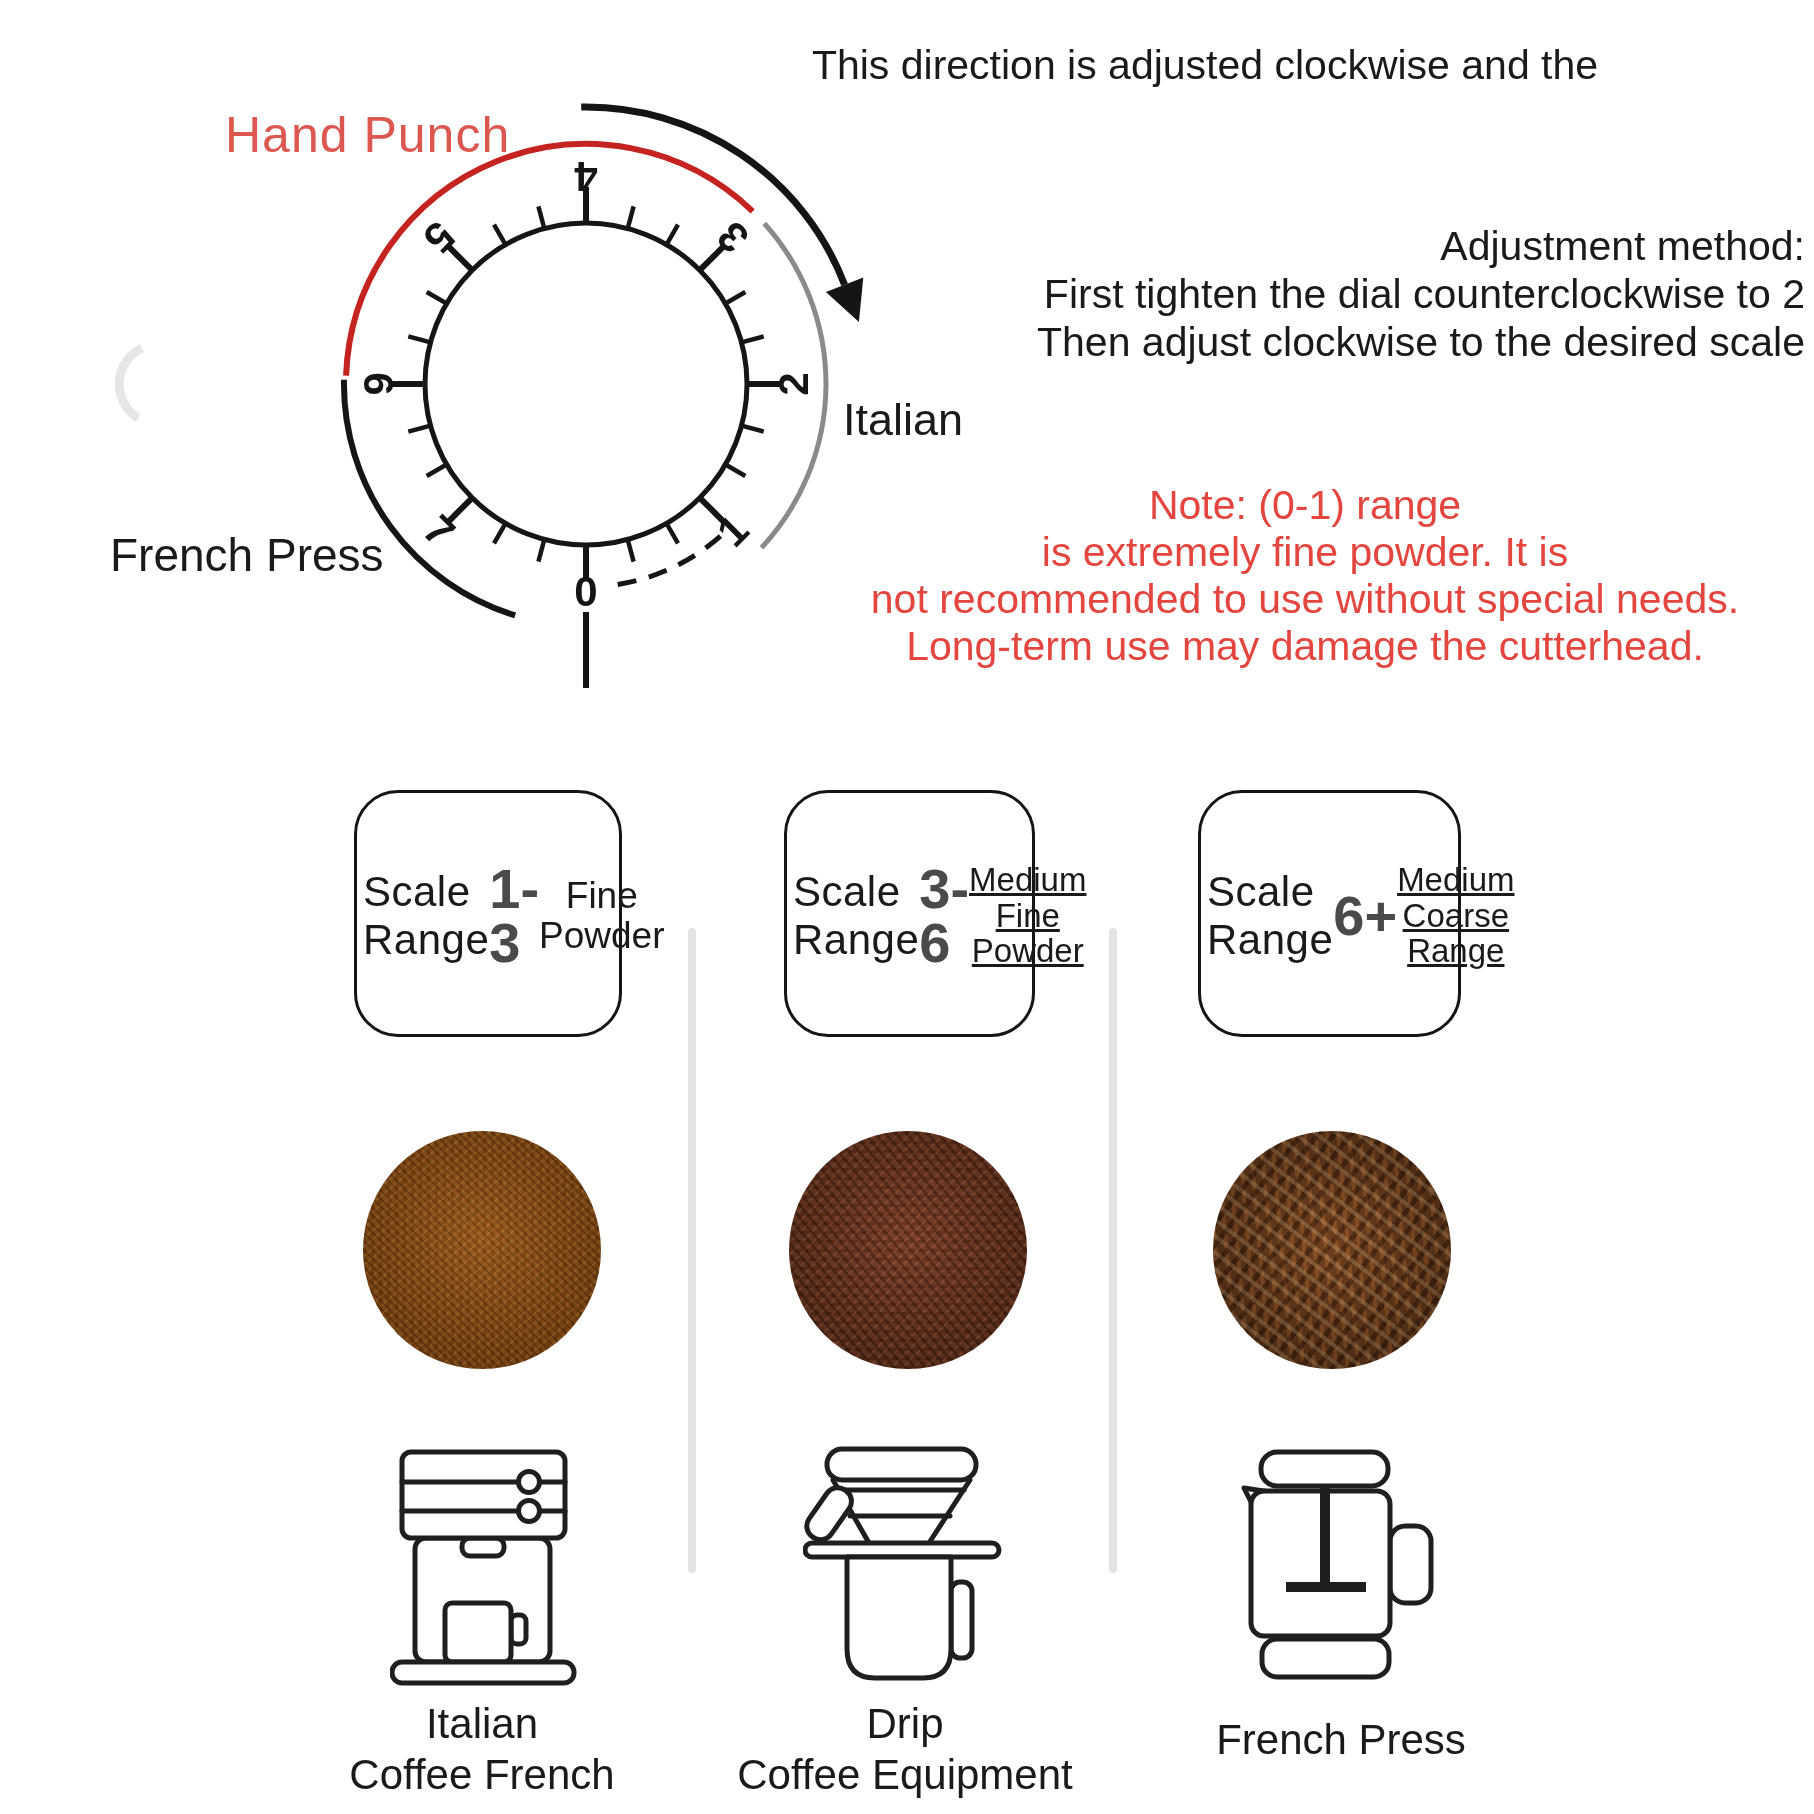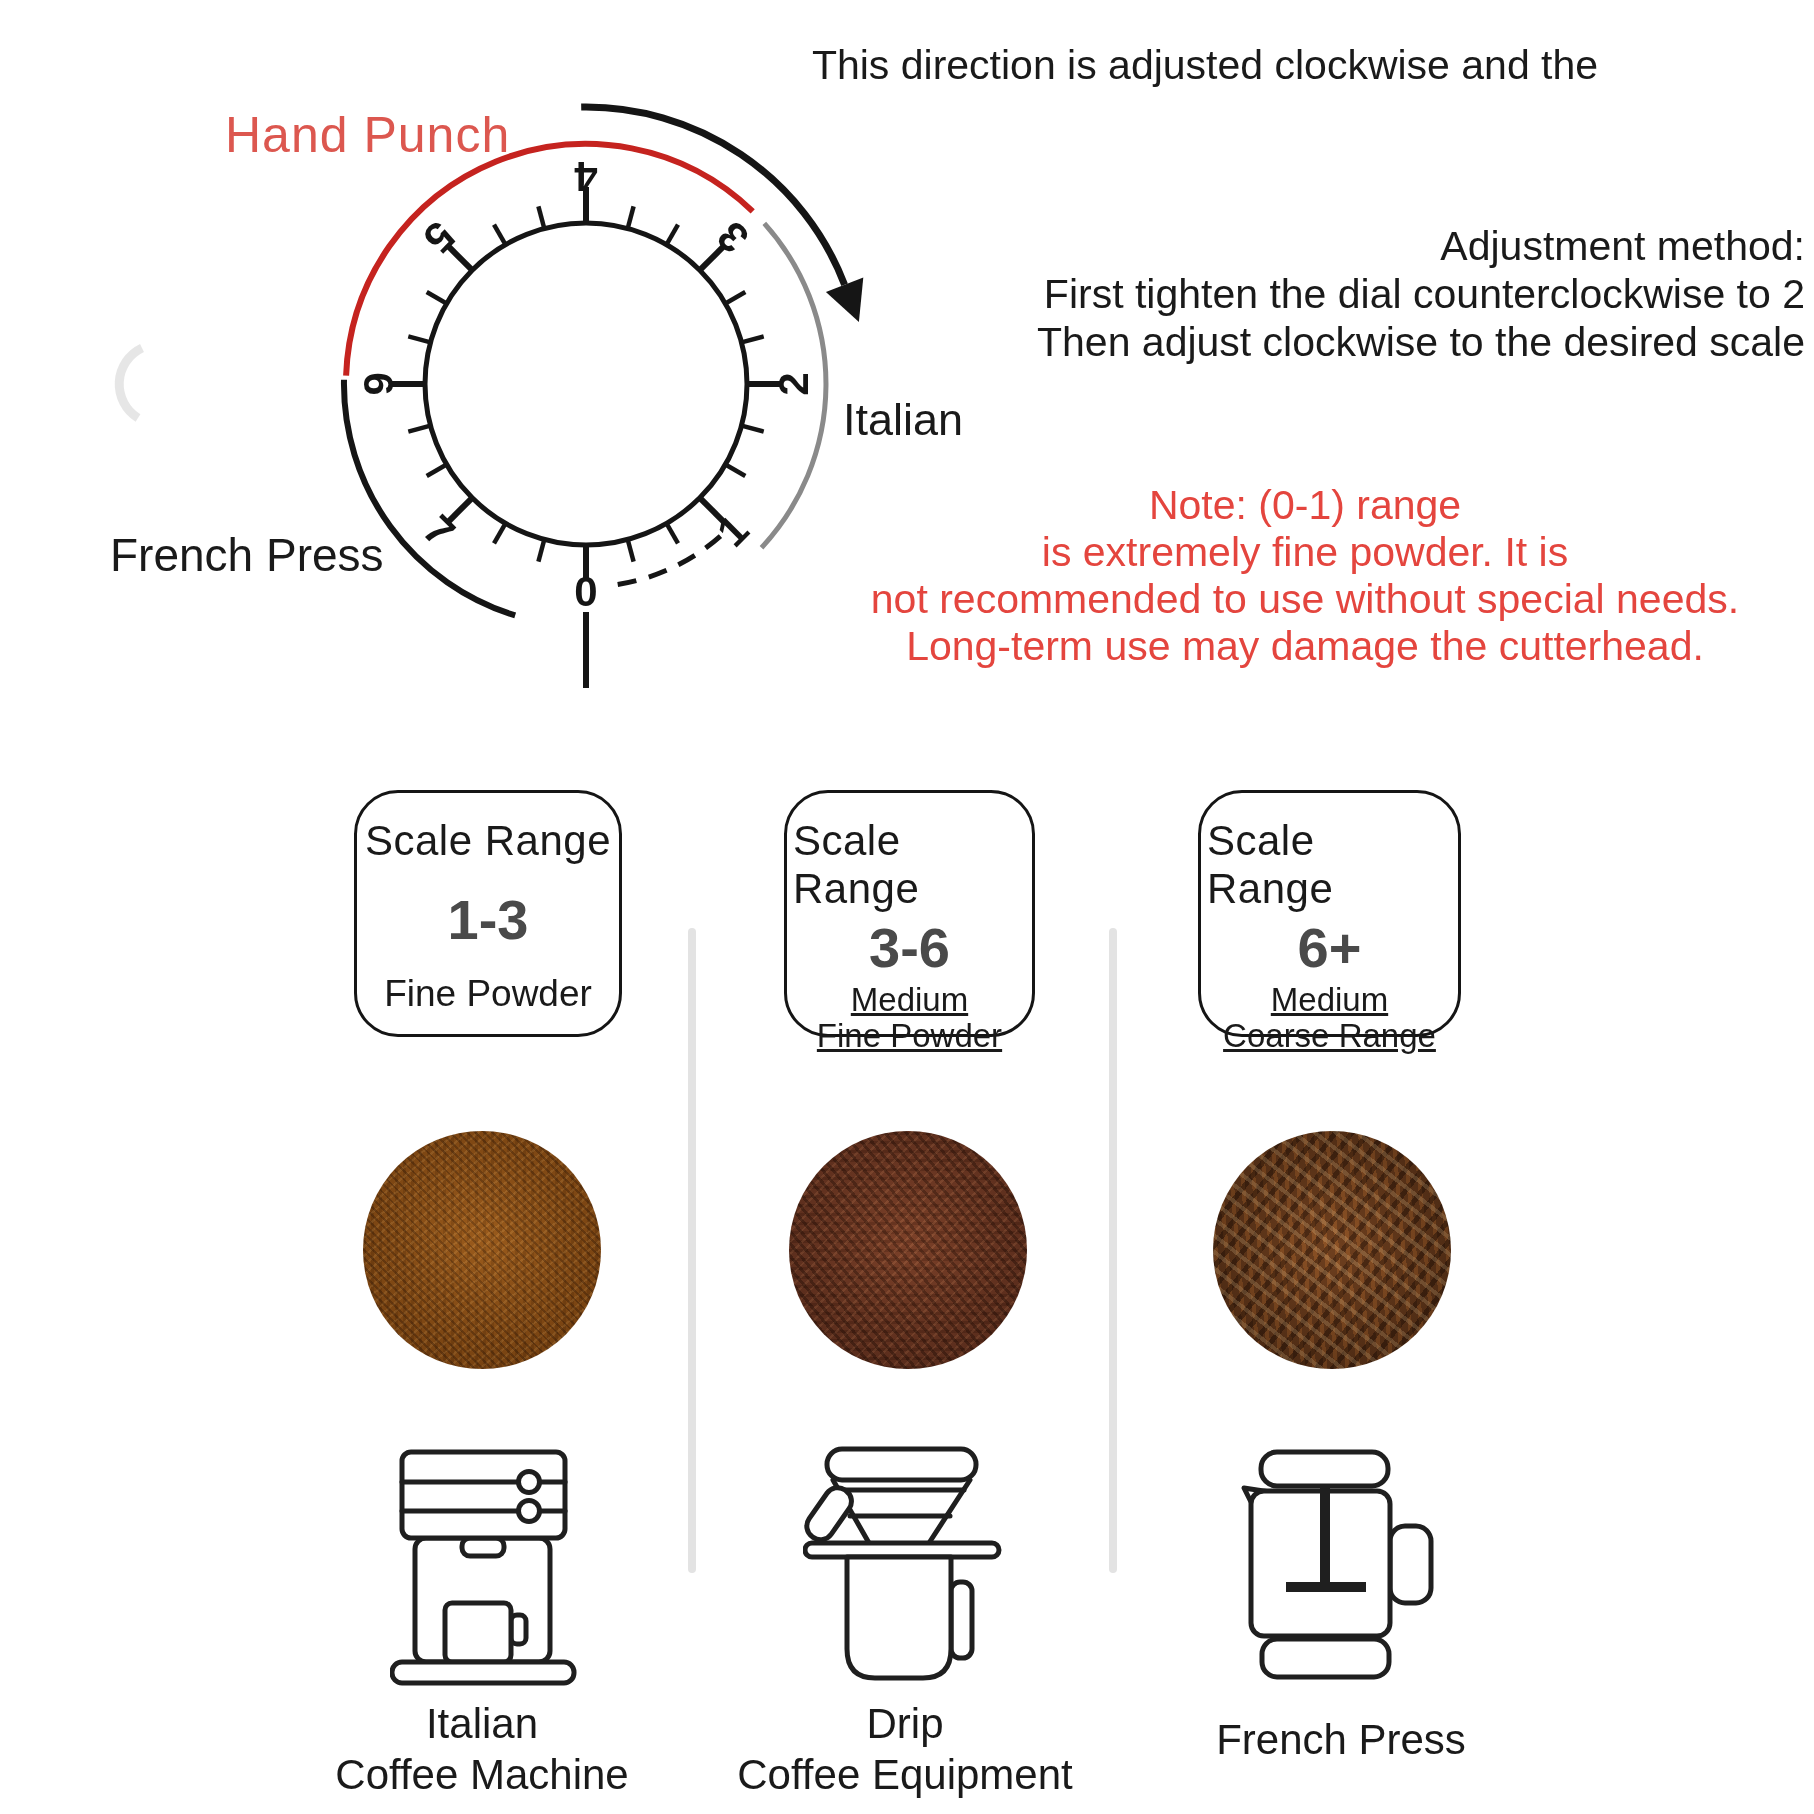--- a/index.html
+++ b/index.html
@@ -14,22 +14,22 @@
   
   .hand-punch{left:225px;top:106px;font-size:50px;color:var(--label-red,#dc574f);letter-spacing:1px;}
   .french-press-label{left:110px;top:528px;font-size:46px;}
   .italian-label{left:843px;top:394px;font-size:45px;}
   .dir-note{left:690px;top:40px;width:1030px;text-align:center;font-size:41px;line-height:51px;}
   .adjust-block{left:855px;top:222px;width:950px;text-align:right;font-size:41px;line-height:48px;}
   .warn-block{left:780px;top:482px;width:1050px;text-align:center;font-size:41px;line-height:47px;
               color:var(--note-red,#e4453e);}
   
   .card{position:absolute;top:790px;height:247px;border:3.5px solid #151515;border-radius:44px;
-        background:#fff;display:flex;flex-direction:column;align-items:center;justify-content:space-between;
-        box-sizing:border-box;padding:24px 6px 20px 6px;gap:8px;}
+        background:#fff;display:flex;flex-direction:row;align-items:center;justify-content:space-between;
+        box-sizing:border-box;padding:24px 6px 20px 6px;}
   .card1{left:354px;width:268px;}
   .card2{left:784px;width:251px;}
   .card3{left:1198px;width:263px;}
   .card-title{font-size:42px;letter-spacing:0.5px;}
   .card-range{font-size:56px;font-weight:700;color:var(--number-gray,#4a4a4a);line-height:0.95;}
   .powder-label{font-size:37px;text-align:center;line-height:1.08;}
   .powder-label.two-line{font-size:33px;text-decoration:underline;}
   .divider{position:absolute;top:928px;width:8px;height:645px;background:var(--divider-gray,#e3e3e3);border-radius:4px;}
   .div1{left:688px;} .div2{left:1109px;}
   
@@ -204,21 +204,21 @@
     <rect class="ln wh" x="150" y="80" width="41" height="77" rx="15"></rect>
     <path class="ln" d="M30 46 L4 42 L15 64"></path>
     <rect class="ln wh" x="11" y="45" width="139" height="145" rx="13"></rect>
     <rect class="solid" x="80" y="40" width="10" height="100"></rect>
     <rect class="solid" x="46" y="136" width="80" height="10"></rect>
     <rect class="ln wh" x="22" y="193" width="127" height="38" rx="15"></rect>
   </svg>
 
   <div class="equip-label el1">
     <div>Italian</div>
-    <div>Coffee Machine</div>
+    <div>Coffee French</div>
   </div>
   <div class="equip-label el2">
     <div>Drip</div>
     <div>Coffee Equipment</div>
   </div>
   <div class="equip-label el3 single">
     <div>French Press</div>
     <div></div>
   </div>
 

